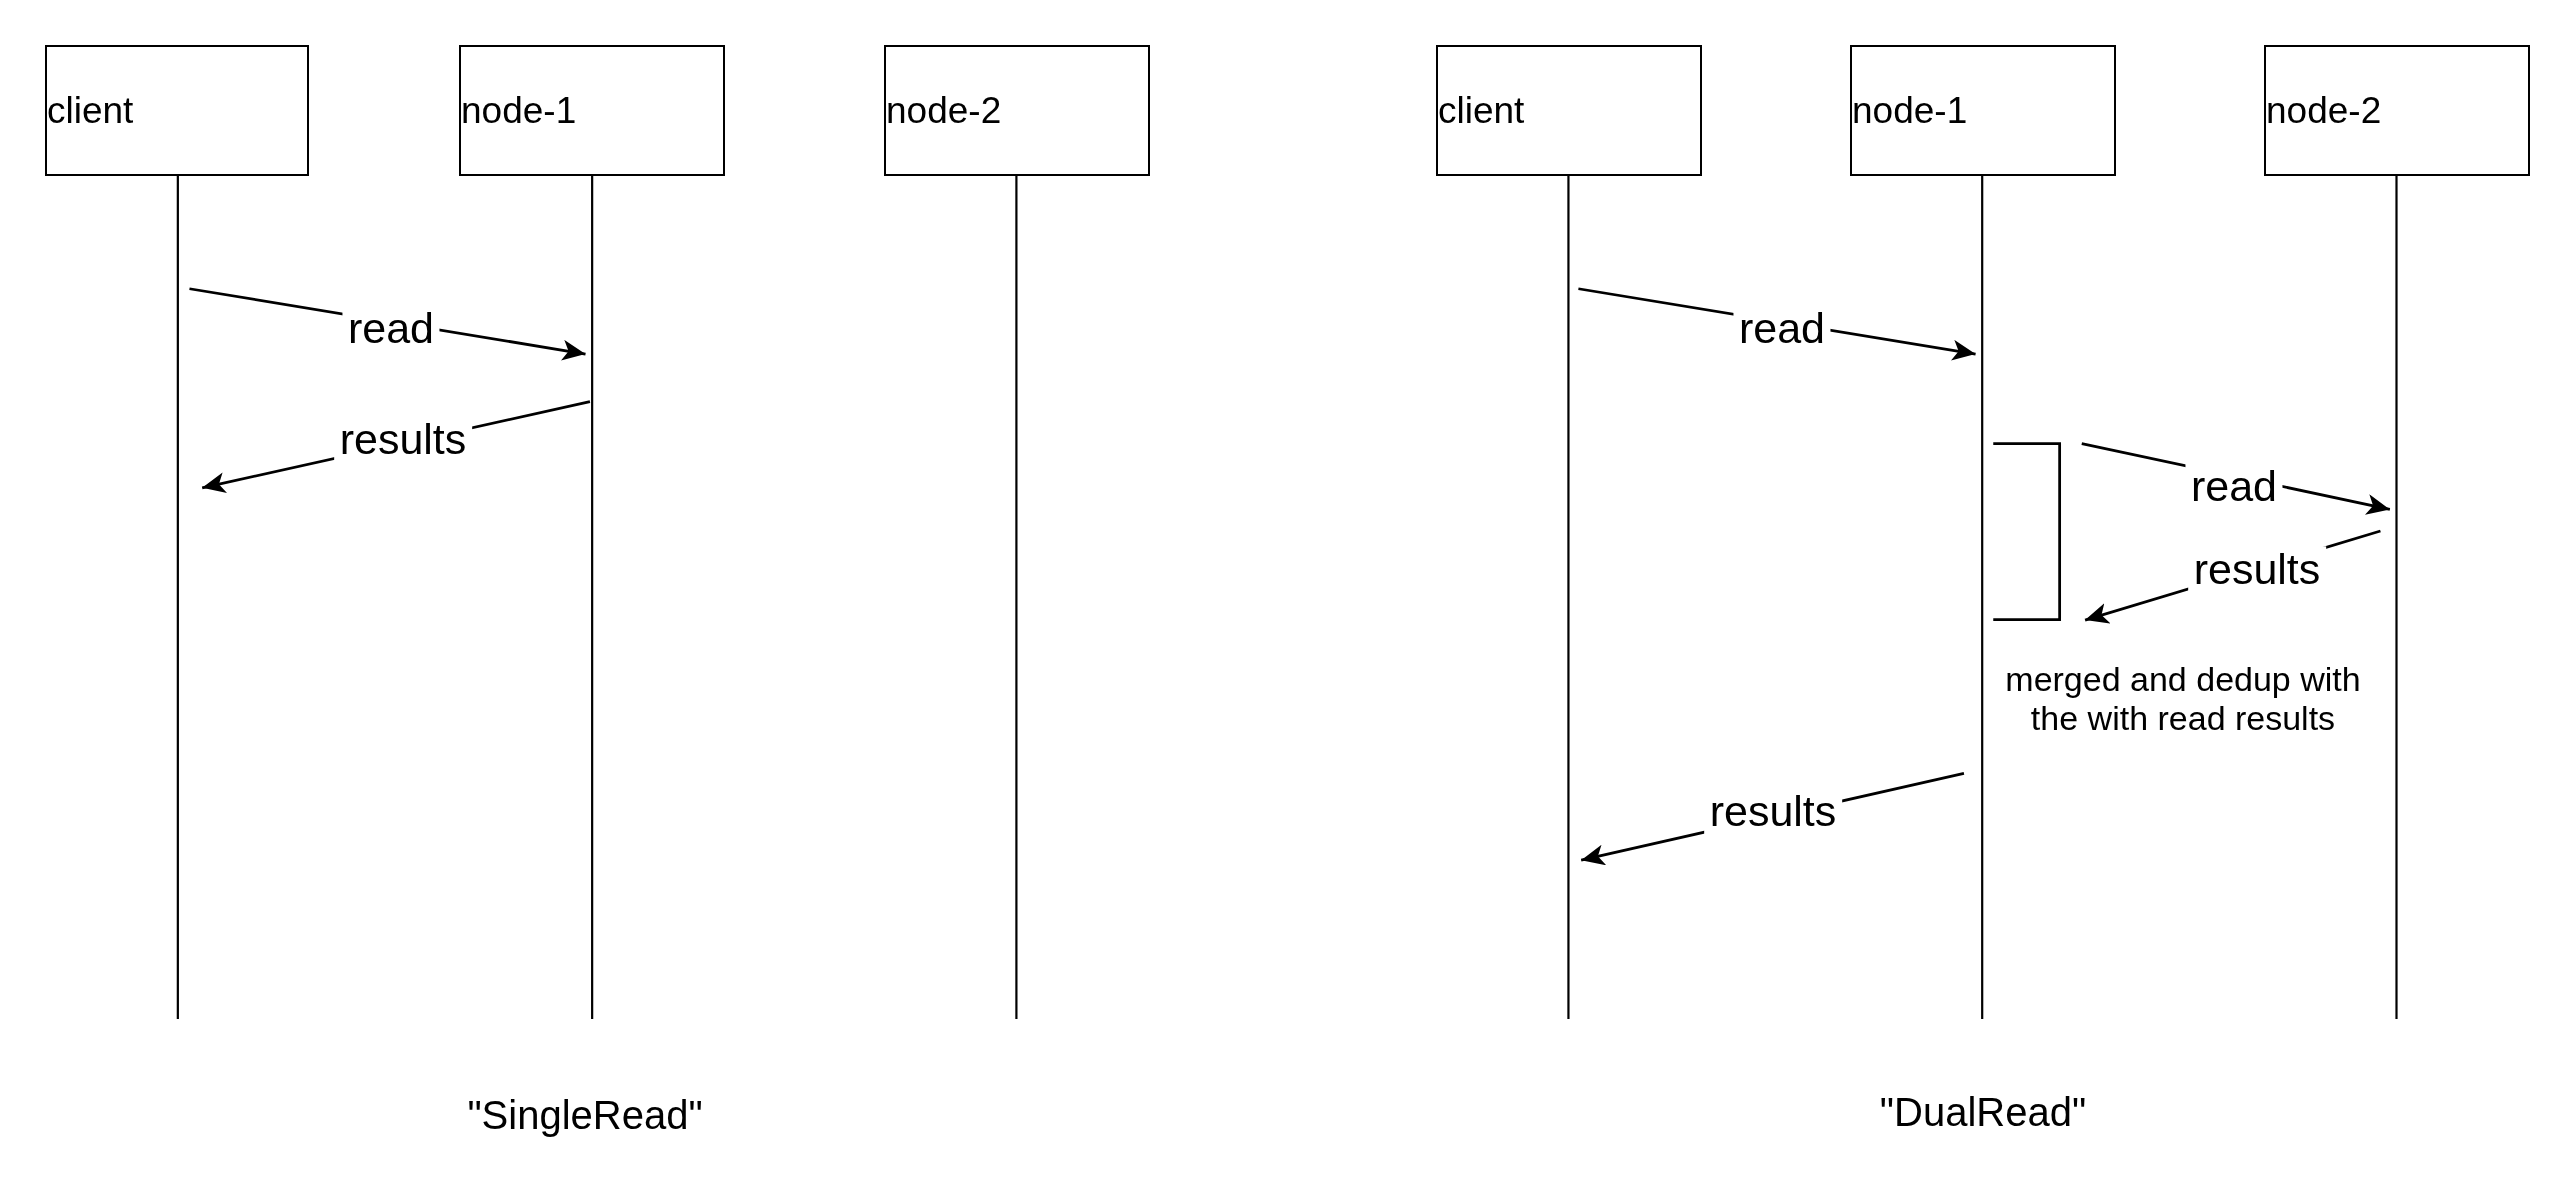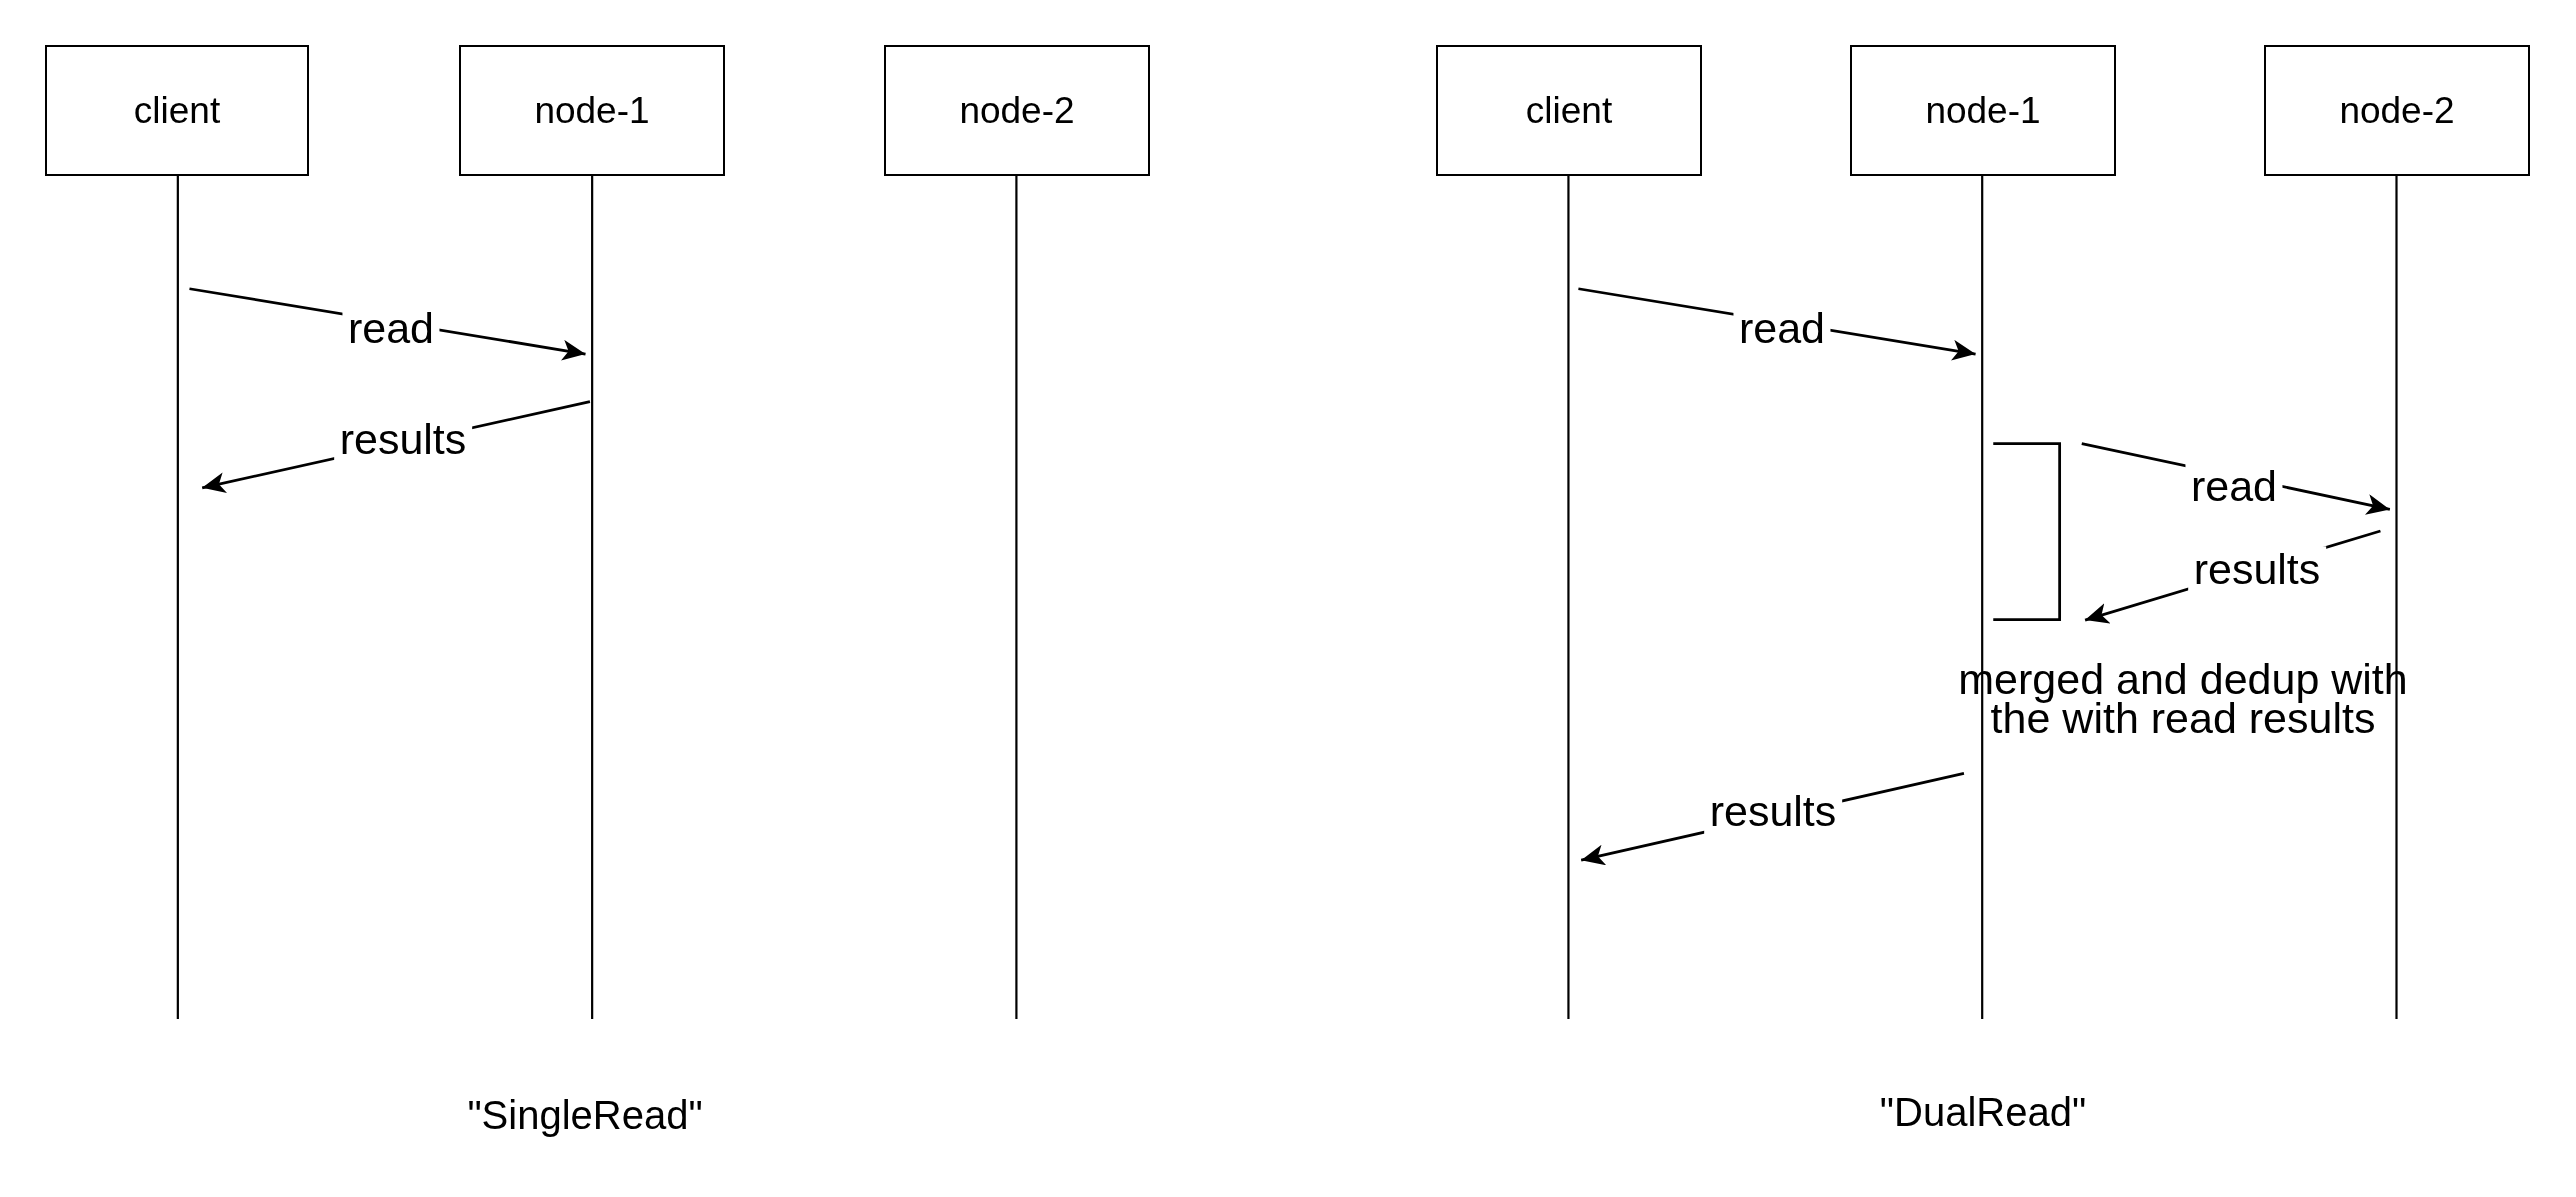--- a/index.html
+++ b/index.html
@@ -39,39 +39,38 @@
   }
   .actor-box {
     position: absolute;
     width: 266px;
     height: 131px;
     border: 2.8px solid #000000;
     background: #ffffff;
     box-sizing: border-box;
     display: flex;
     align-items: center;
-    justify-content: center;
     font-size: 37px;
     line-height: 1;
     white-space: nowrap;
   }
   .msg-label {
     position: absolute;
     transform: translate(-50%, -50%);
     background: #ffffff;
     padding: 0 5.5px;
     font-size: 43px;
     line-height: 1.1;
     white-space: nowrap;
   }
   .note {
     position: absolute;
     transform: translate(-50%, 0);
     text-align: center;
-    font-size: 43px;
+    font-size: 34px;
     line-height: 39px;
     white-space: nowrap;
   }
   .caption {
     position: absolute;
     transform: translate(-50%, -50%);
     font-size: 40px;
     line-height: 1;
     white-space: nowrap;
   }

